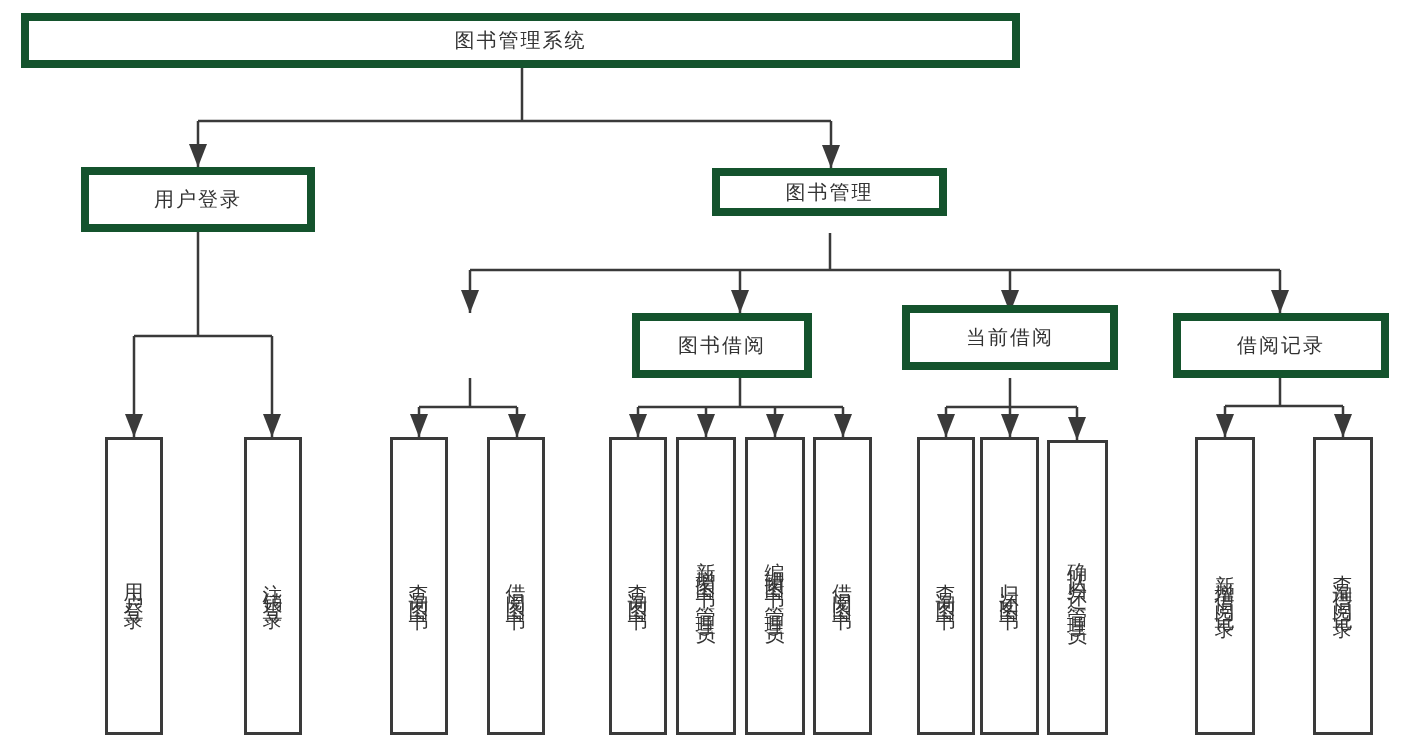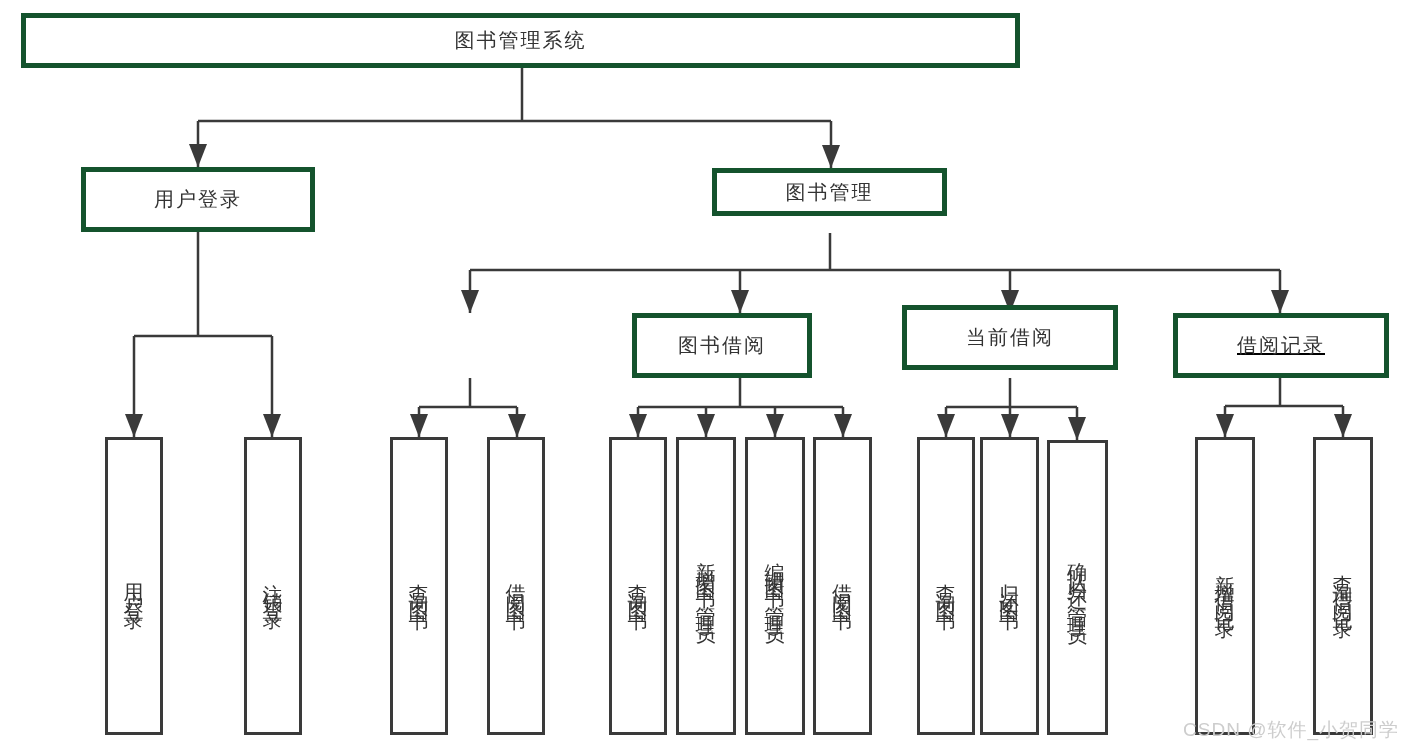--- a/index.html
+++ b/index.html
@@ -13,21 +13,21 @@
   }
   #edges {
     position: absolute;
     left: 0; top: 0;
     width: 1405px; height: 747px;
     z-index: 1;
   }
   .node {
     position: absolute;
     box-sizing: border-box;
-    border: 5px solid #14532d;
+    border: 8px solid #14532d;
     background: #ffffff;
     display: flex;
     align-items: center;
     justify-content: center;
     z-index: 2;
     text-align: right;
   }
   .node .hlabel {
     font-size: 20px;
     color: #333333;
@@ -124,21 +124,21 @@
   <div class="node" style="left:712px; top:168px; width:235px; height:48px;">
     <span class="hlabel">图书管理</span>
   </div>
 
   <div class="node" style="left:632px; top:313px; width:180px; height:65px;">
     <span class="hlabel">图书借阅</span>
   </div>
   <div class="node" style="left:902px; top:305px; width:216px; height:65px;">
     <span class="hlabel">当前借阅</span>
   </div>
-  <div class="node" style="left:1173px; top:313px; width:216px; height:65px;text-decoration:underline;">
+  <div class="node" style="left:1173px; top:313px; width:216px; height:65px;">
     <span class="hlabel">借阅记录</span>
   </div>
 
   <div class="leaf" style="left:105px; width:58px;">
     <span class="vlabel">用户登录</span>
   </div>
   <div class="leaf" style="left:244px; width:58px;">
     <span class="vlabel">注销登录</span>
   </div>
 
@@ -172,15 +172,14 @@
     <span class="vlabel">确认归还（管理员）</span>
   </div>
 
   <div class="leaf" style="left:1195px; width:60px;">
     <span class="vlabel">新增借阅记录</span>
   </div>
   <div class="leaf" style="left:1313px; width:60px;">
     <span class="vlabel">查询借阅记录</span>
   </div>
 
-  <div class="watermark">CSDN @软件_小贺同学</div>
 
 </div>
 
 </body></html>

